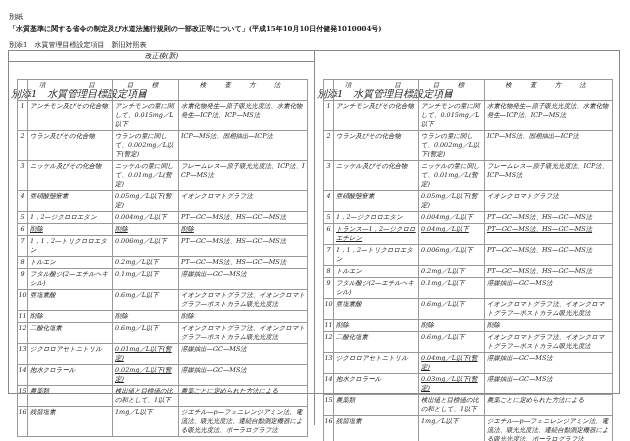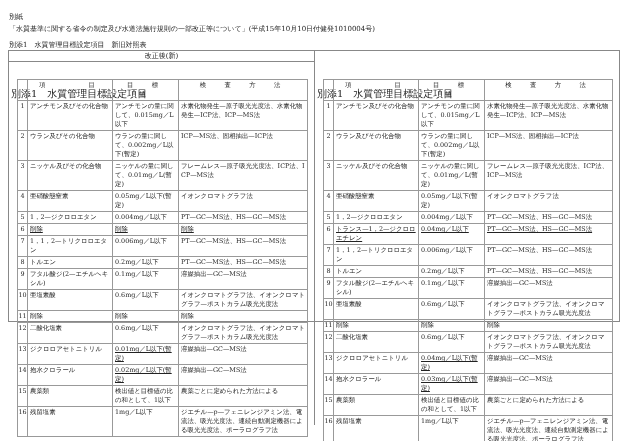--- a/index.html
+++ b/index.html
@@ -1,23 +1,23 @@
 <!DOCTYPE html>
 <html><head>
 <meta charset="utf-8">
 <style>
   html, body { margin:0; padding:0; background:#ffffff; }
   body { width:630px; height:441px; overflow:hidden; position:relative;
          font-family:"DejaVu Serif","Liberation Serif",serif; color:#222; }
   .line { position:absolute; left:9px; font-size:7px; white-space:nowrap; letter-spacing:0; }
   #l1 { top:12px;text-align:right; }
-  #l2 { top:24px; }
+  #l2 { top:24px;font-weight:bold; }
   #l3 { top:40px; }
-  .outer { position:absolute; left:8px; top:50px; width:612px; height:272px;
-           border:1px solid #888; box-sizing:border-box; }
+  .outer { position:absolute; left:8px; top:50px; width:612px; height:344px;
+           border:1px solid #888; box-sizing:border-box;font-style:italic; }
   .outer .hdr { position:absolute; top:0; height:11px; font-size:7px; text-align:center;
                 line-height:11px; border-bottom:1px solid #888; box-sizing:border-box; }
   .hdr.new { left:0; width:306px; border-right:1px solid #888; }
   .hdr.old { left:306px; width:304px; }
   .vdiv { position:absolute; left:305px; top:0; width:1px; height:374px; background:#888; }
   .sub-label { position:absolute; top:36px; font-size:10px; white-space:nowrap; }
   .inner { position:absolute; top:28px; border-collapse:collapse; table-layout:fixed;
            font-size:6.4px; line-height:9px; }
   .inner td, .inner th { border:1px solid #999; vertical-align:top; padding:1px 2px;
                          word-break:break-all; font-weight:normal; }

